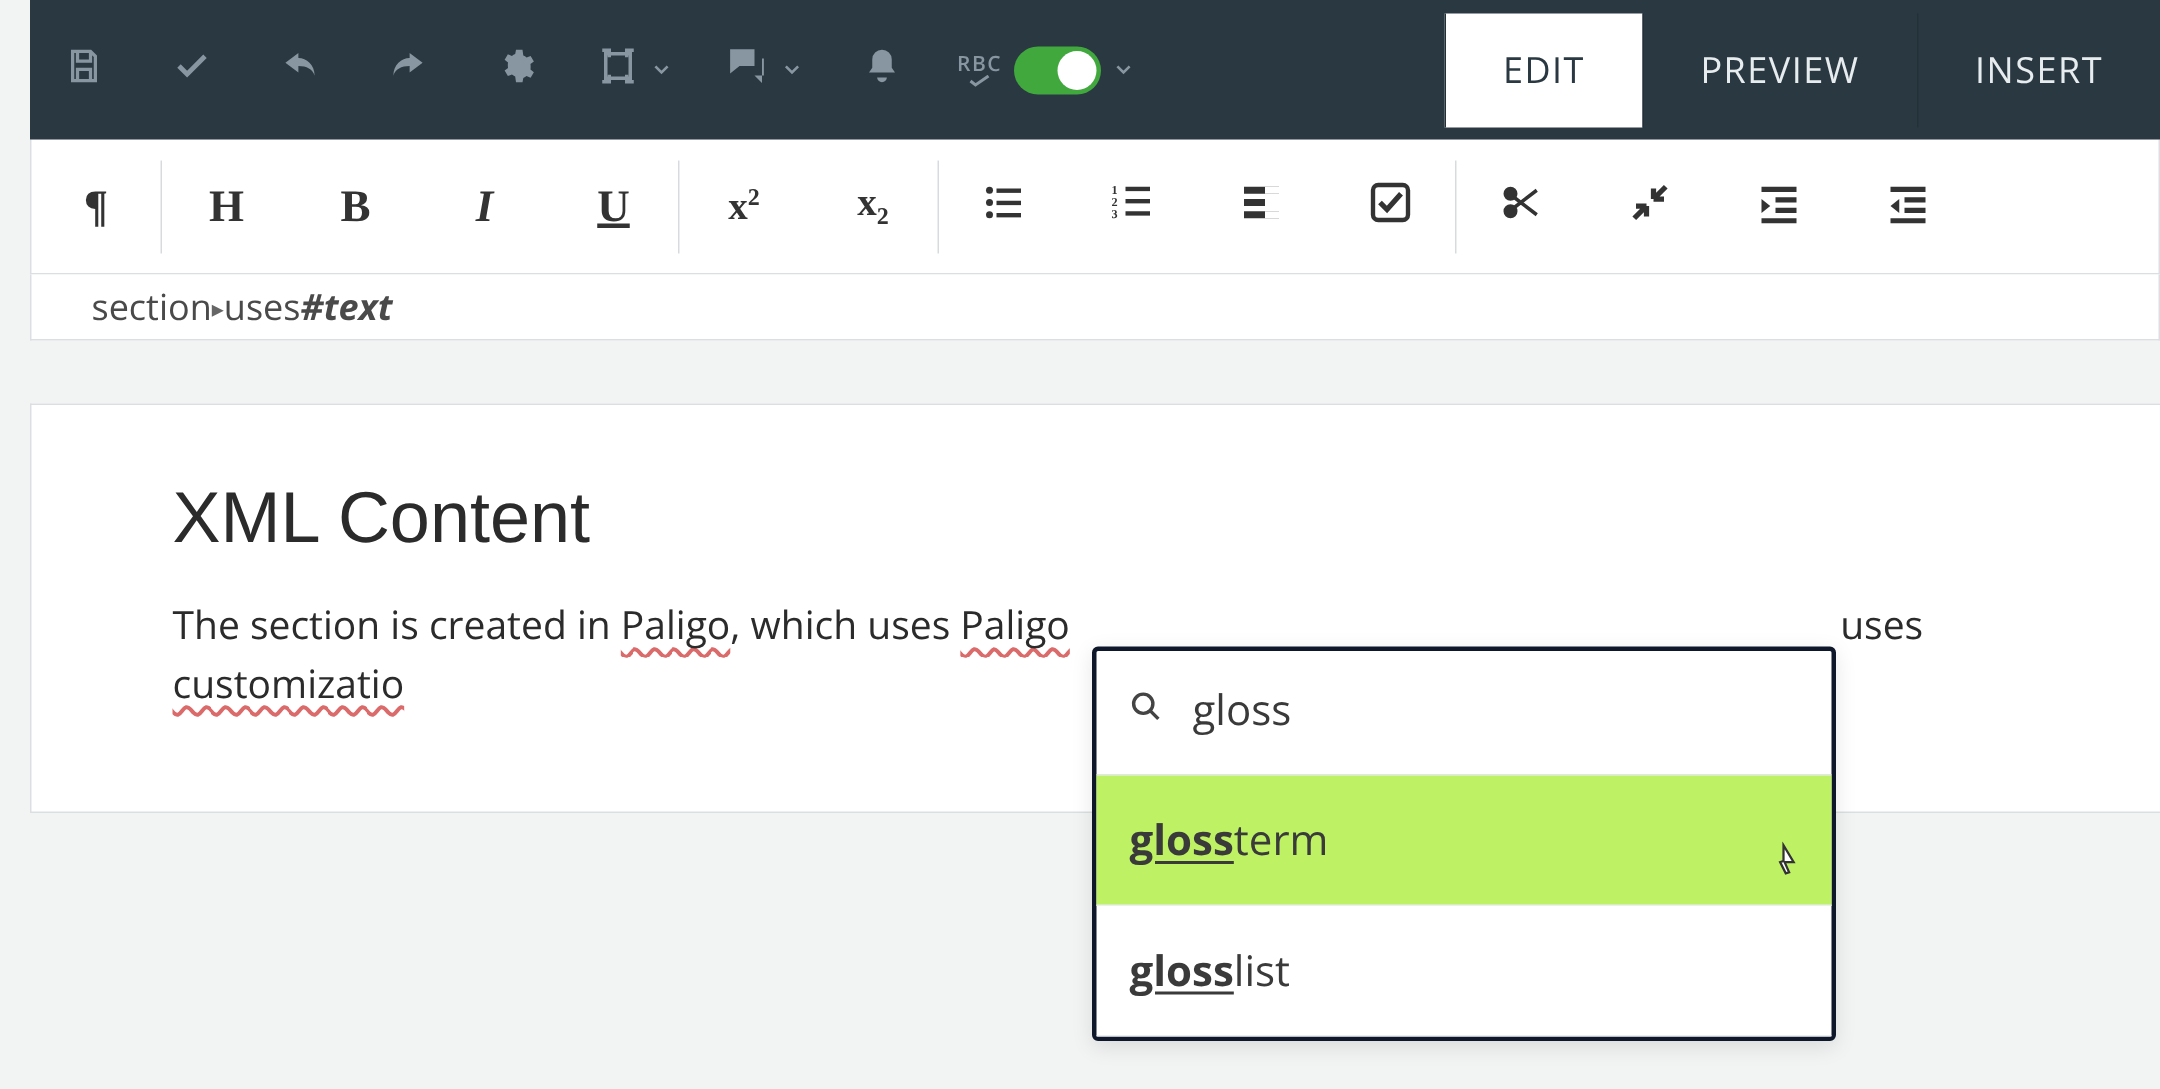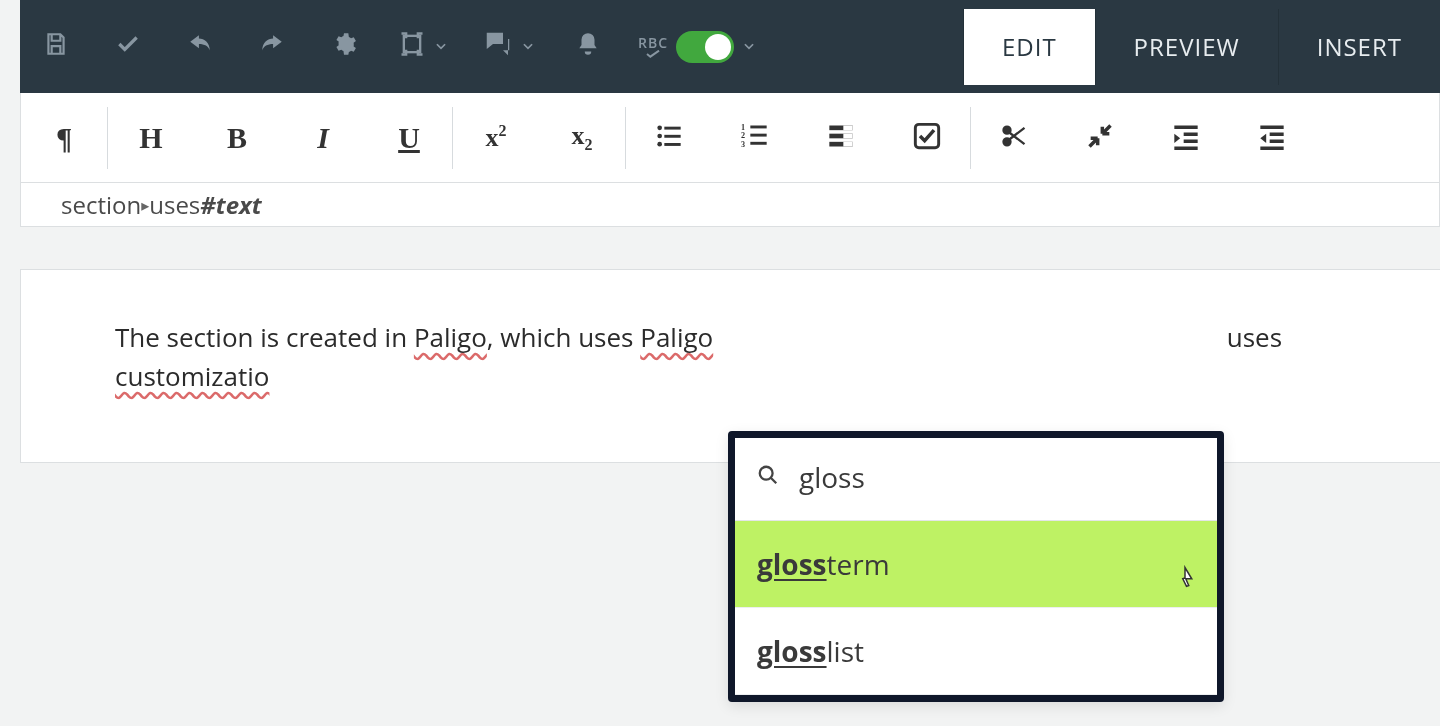--- a/index.html
+++ b/index.html
@@ -94,21 +94,21 @@
   }
   .misspell { text-decoration: underline wavy #db6a6a; text-decoration-skip-ink:none; text-underline-offset:5px;}
 
   
   .popup {
     position:absolute;
     left:728px;
     top:431px;
     width:496px;
     background:#fff;
-    border:7px solid #0f172a;
+    border:3px solid #0f172a;
     border-radius:4px;
     box-shadow: 0 4px 14px rgba(0,0,0,0.1);
   }
   .popup-search {
     display:flex; align-items:center; gap:20px;
     padding: 20px 22px 24px 22px;
     border-bottom:1px solid #e3e6e8;
   }
   .popup-search svg { width:22px; height:22px; stroke:#444; fill:none; stroke-width:2.5; }
   .popup-input {
@@ -301,20 +301,21 @@
 
 <div class="breadcrumb">
   <span>section</span>
   <span class="bc-sep">▸</span>
   <span>
     <span>uses</span><span class="bc-hash">#text</span>
   </span>
 </div>
 
 <div class="editor-wrap">
+  <h1 class="doc-title">XML Content</h1>
   <p class="doc-body">
     <span>The section is created in </span><span class="misspell">Paligo</span><span>, which uses </span><span class="misspell">Paligo</span>
     <span style="display:inline-block;width:500px"></span>
     <span>uses </span><span class="misspell">customizatio</span>
   </p>
 </div>
 
 <div class="popup">
   <div class="popup-search">
     <span><svg viewBox="0 0 24 24">

